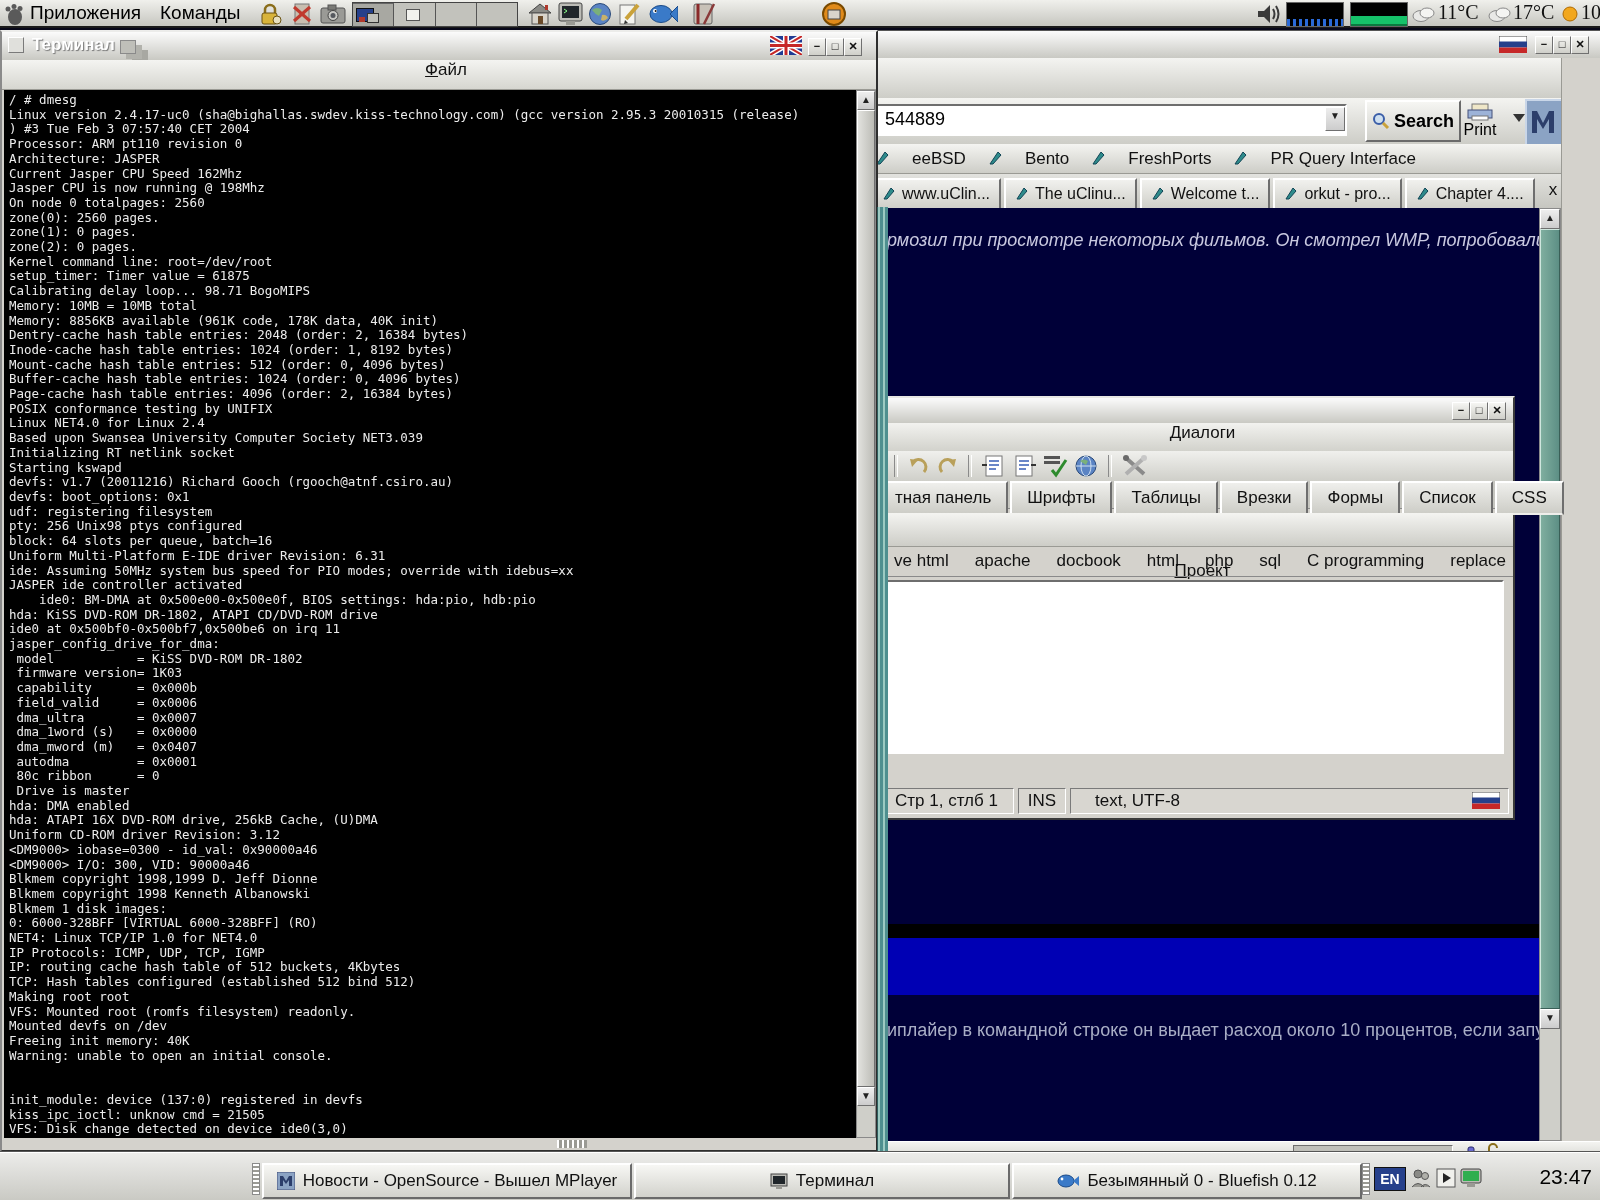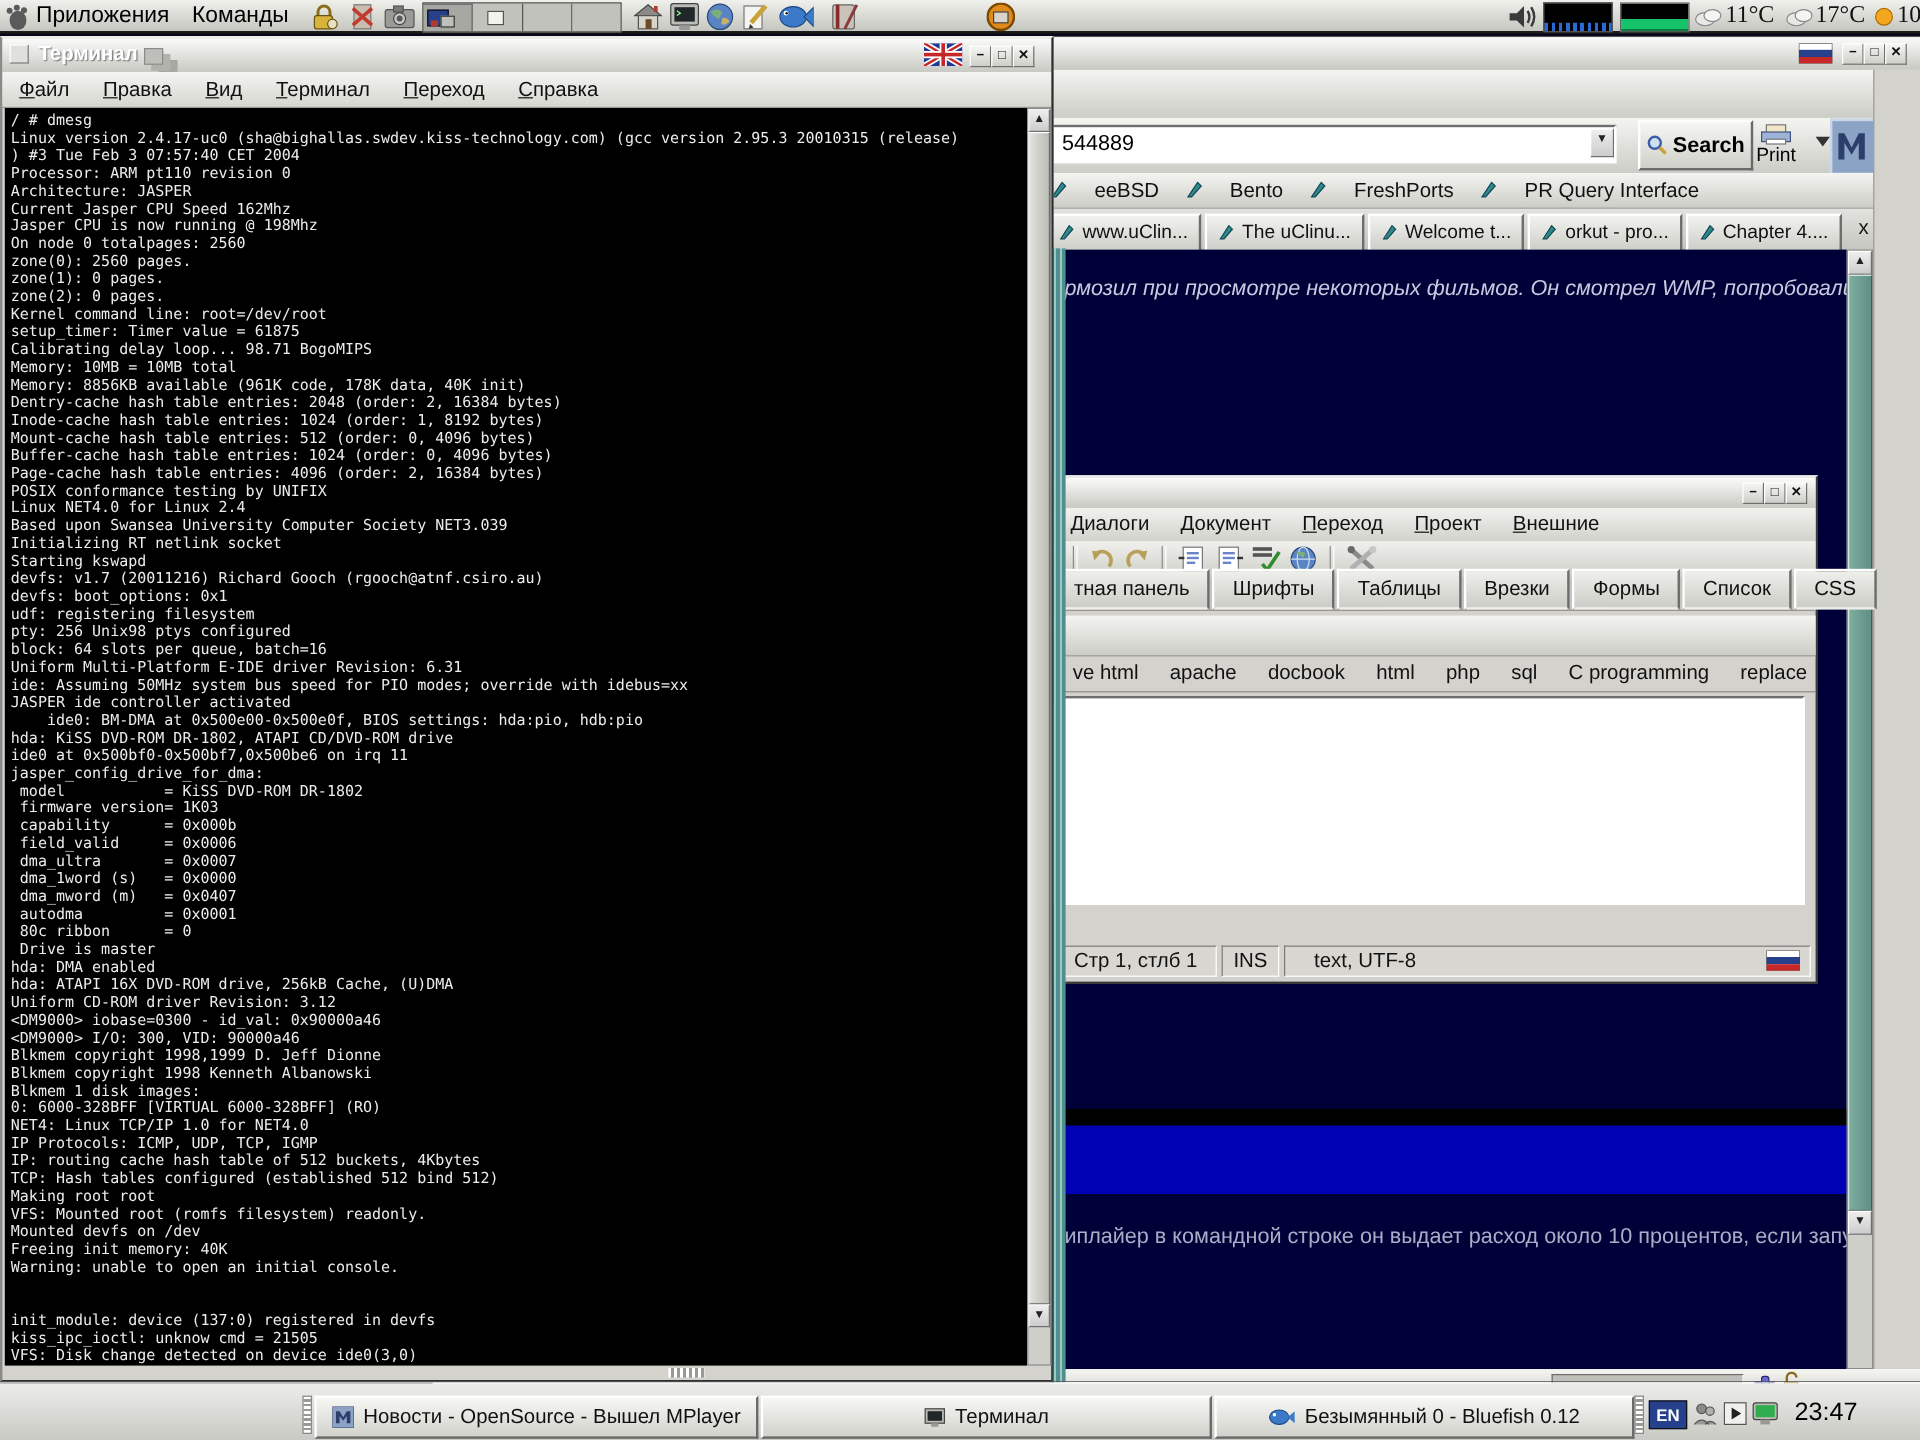--- a/index.html
+++ b/index.html
@@ -6,21 +6,21 @@
   #screen{position:relative;width:1600px;height:1200px;overflow:hidden;
           font-family:"Liberation Sans",sans-serif;background:#08081a;}
   .abs{position:absolute;}
   .chrome{background:linear-gradient(#f4f4f1,#cdcdc7);}
   .flat{background:#d4d2cc;}
   .thin-out{border:1px solid;border-color:#ffffff #7a7a7a #7a7a7a #ffffff;}
   .titlebar{background:linear-gradient(#fbfbfb,#c9c9c3);border-bottom:1px solid #8a8a8a;}
   .wbtn{width:16px;height:16px;background:linear-gradient(#f5f5f2,#cfcfc9);
         border:1px solid;border-color:#fff #707070 #707070 #fff;
         font-size:11px;line-height:14px;text-align:center;color:#111;font-weight:bold;}
-  .menu-row{display:flex;align-items:center;color:#111;}
+  .menu-row{display:flex;align-items:center;color:#111;flex-direction:column;}
   .menu-item{font-size:17px;color:#111;}
   .menu-item::first-letter{text-decoration:underline;}
   .term-pre{margin:0;font-family:"DejaVu Sans Mono",monospace;font-size:12.5px;
             line-height:14.7px;color:#ececec;white-space:pre;}
   .sb{background:#cfcfc9;border:1px solid #8a8a8a;}
   .sb-btn{background:linear-gradient(#eee,#ccc);border:1px solid;border-color:#fff #707070 #707070 #fff;
           text-align:center;color:#222;font-size:10px;line-height:16px;}
   .btab{height:28px;display:flex;align-items:center;gap:6px;padding:0 9px;
         background:linear-gradient(#f1f1ee,#cfcfc9);
         border:2px solid;border-color:#ffffff #6e6e6e transparent #ffffff;
@@ -284,21 +284,21 @@
       <span class="sep-v"></span>
       <span>
           <svg width="26" height="24">
             <line x1="4" y1="4" x2="22" y2="20" stroke="#8a8a8a" stroke-width="4"></line>
             <line x1="22" y1="4" x2="4" y2="20" stroke="#b0b0b0" stroke-width="4"></line>
             <circle cx="4" cy="4" r="3" fill="#6a6a6a"></circle>
             <circle cx="22" cy="4" r="3" fill="#c8c8c8"></circle>
           </svg>
         </span>
     </div>
-    <div class="abs" style="left:0;top:83px;width:861px;height:28px;background:#c6c6c0;border-bottom:1px solid #8a8a8a;display:flex;align-items:flex-end;gap:2px;padding-left:226px;box-sizing:border-box;">
+    <div class="abs" style="left:0;top:83px;width:861px;height:28px;background:#c6c6c0;border-bottom:1px solid #8a8a8a;display:flex;gap:2px;padding-left:226px;box-sizing:border-box;">
 
     <span class="bftab">тная панель</span>
         <span class="bftab">Шрифты</span>
         <span class="bftab">Таблицы</span>
         <span class="bftab">Врезки</span>
         <span class="bftab">Формы</span>
         <span class="bftab">Список</span>
         <span class="bftab">CSS</span>
       </div>
     <div class="abs chrome" style="left:0;top:115px;width:861px;height:33px;border-bottom:1px solid #9a9a94;"></div>
@@ -622,16 +622,16 @@
           <polygon points="7,5 15,10 7,15" fill="#222"></polygon>
         </svg>
     </span>
     <span class="abs" style="left:1460px;top:15px;">
       <svg width="22" height="20">
           <rect x="1" y="1" width="20" height="14" rx="2" fill="#bcbcb6" stroke="#444"></rect>
           <rect x="3" y="3" width="16" height="10" fill="#2fae4f"></rect>
           <rect x="7" y="15" width="8" height="4" fill="#9a9a94"></rect>
         </svg>
     </span>
-    <span class="abs" style="left:1472px;top:12px;width:76px;text-align:right;font-size:21px;color:#000;">23:47</span>
+    <span class="abs" style="left:1516px;top:12px;width:76px;text-align:right;font-size:21px;color:#000;">23:47</span>
   </div>
 
 </div>
 
 </body></html>

